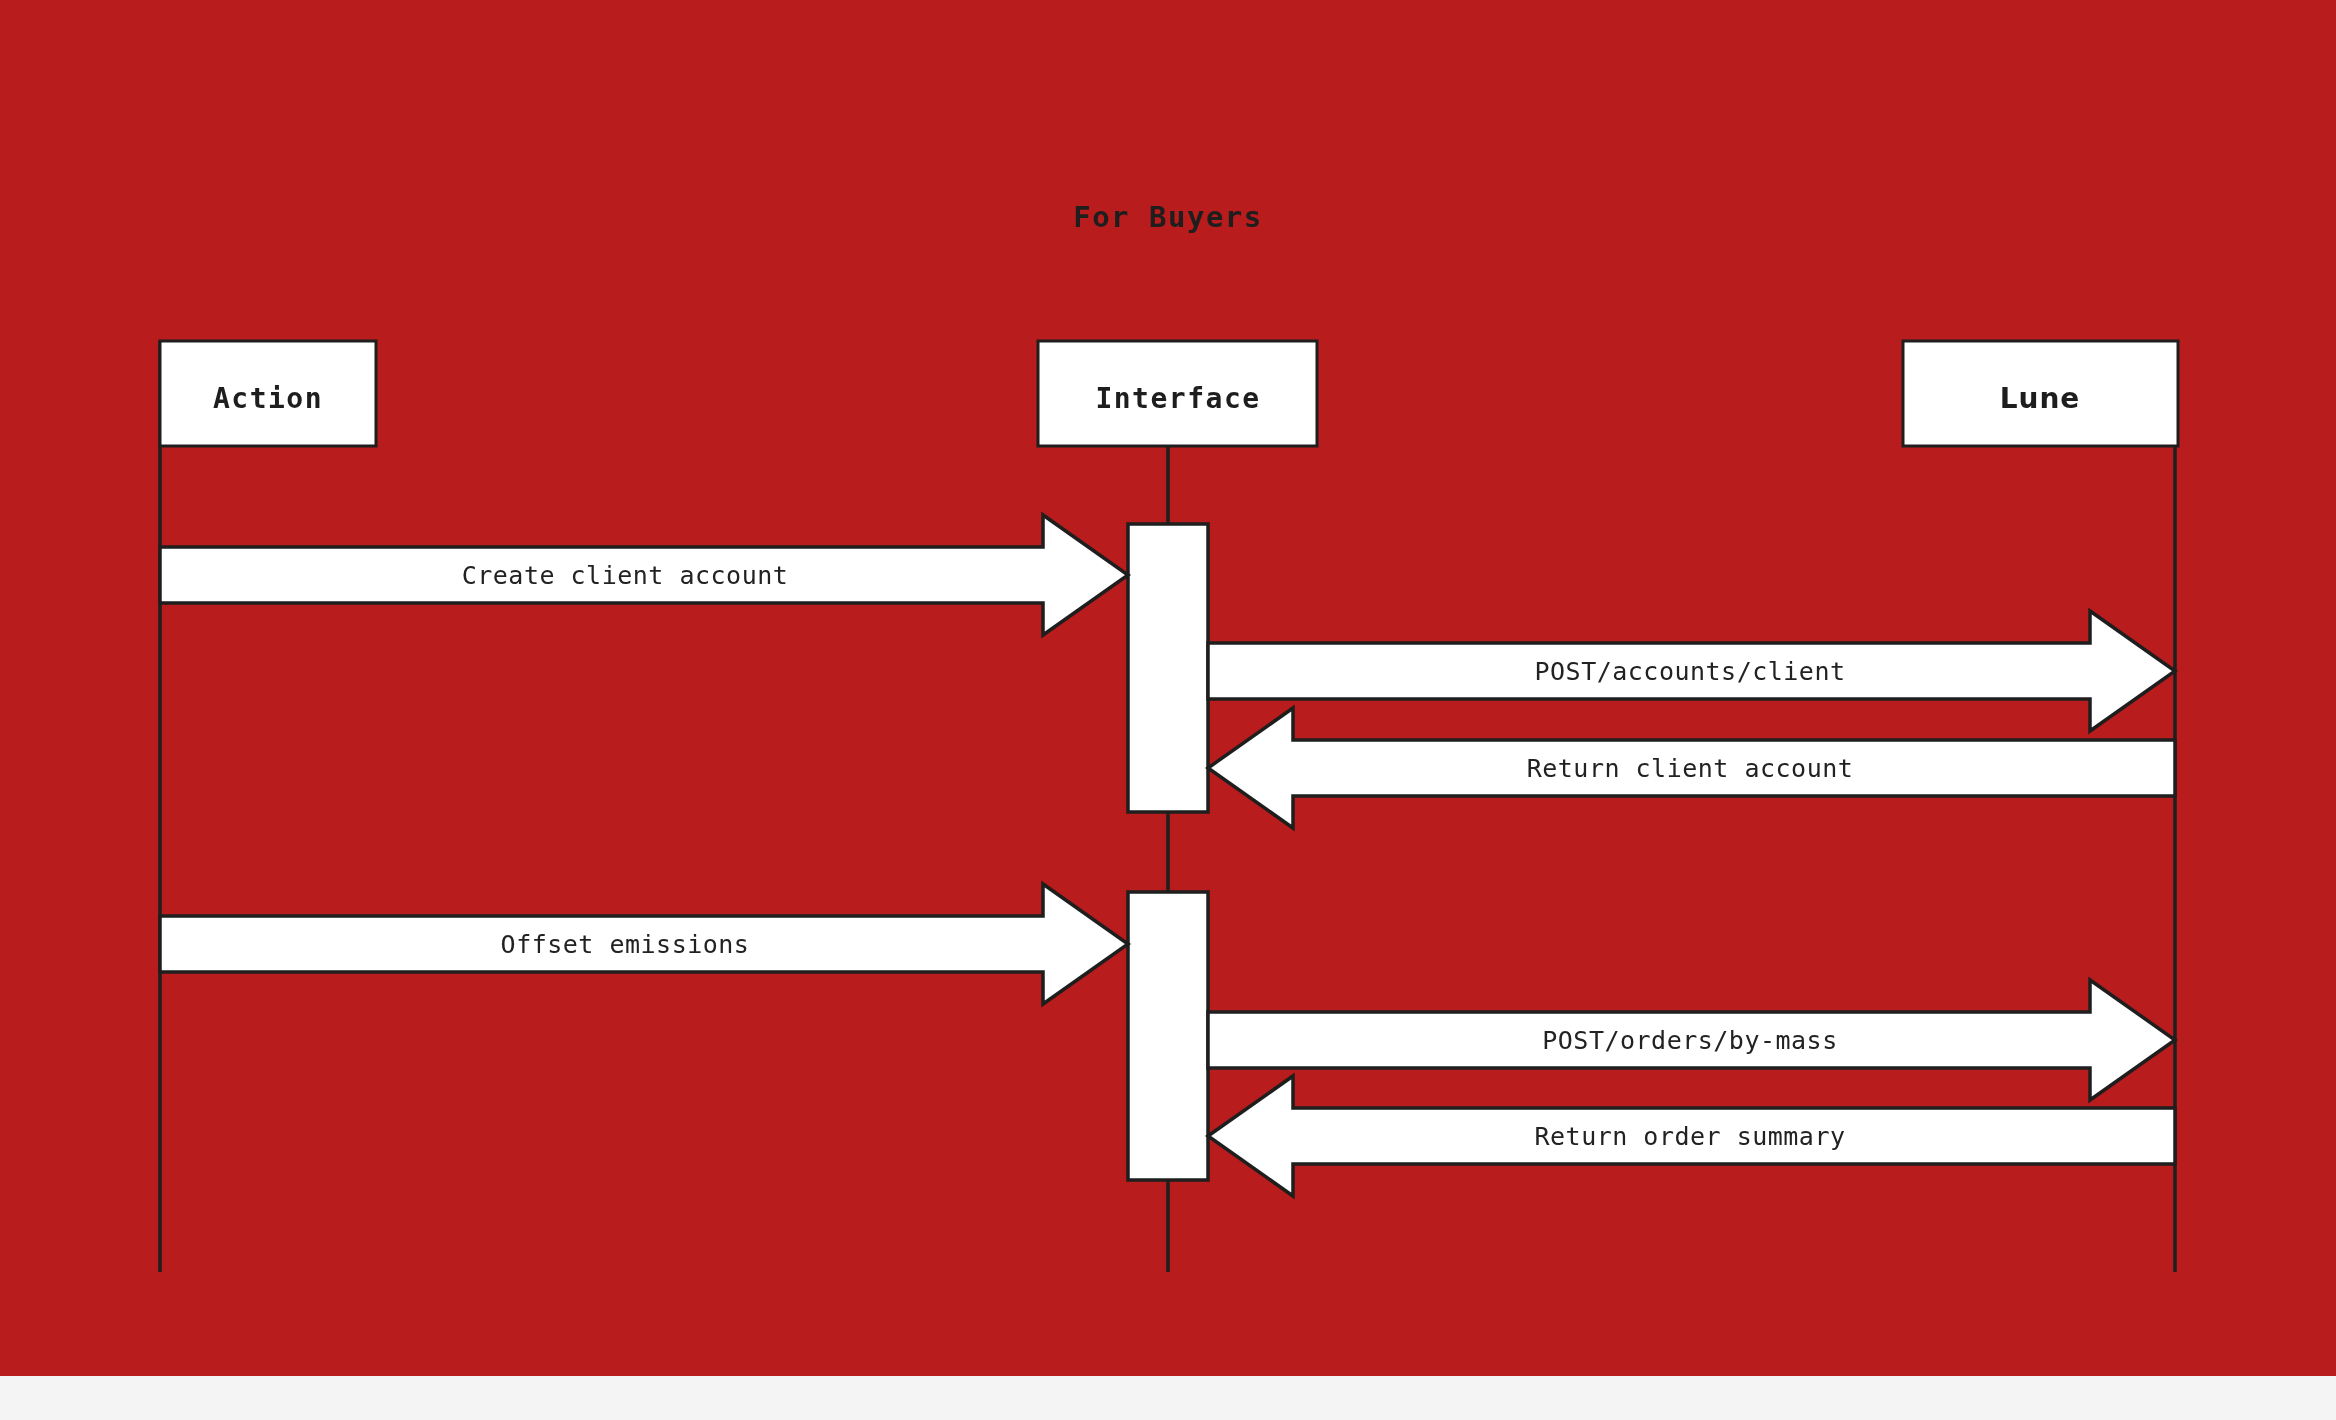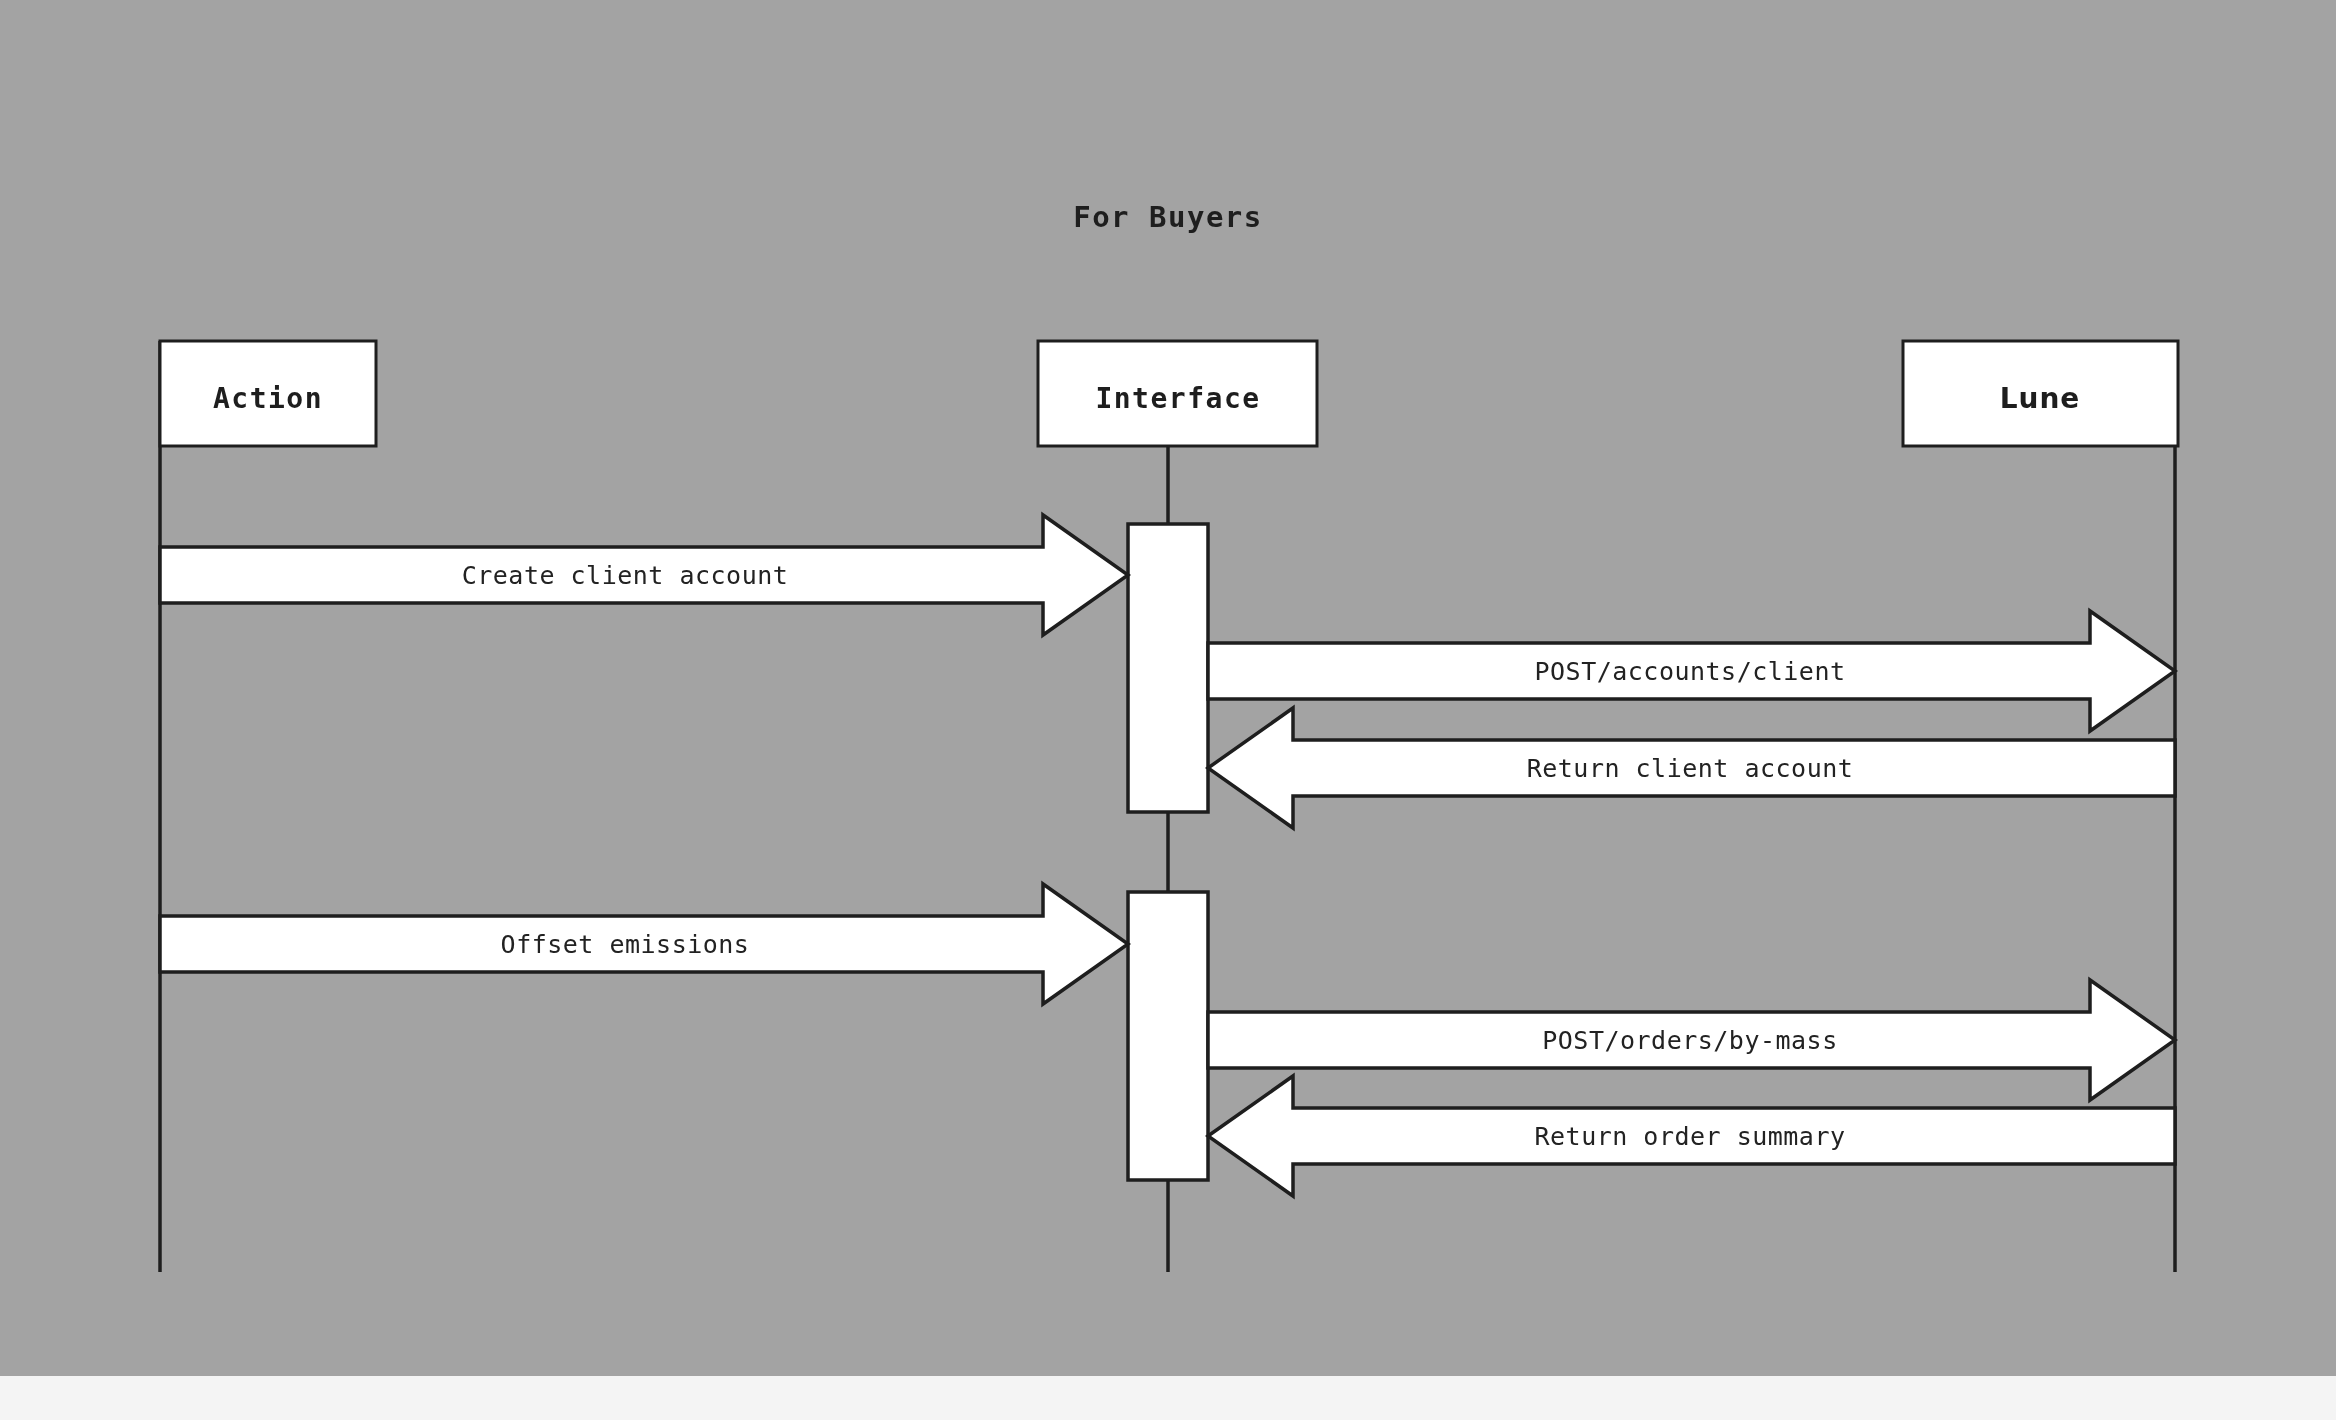--- a/index.html
+++ b/index.html
@@ -4,21 +4,21 @@
 <style>
   html, body {
     margin: 0;
     padding: 0;
     background: #f4f4f4;
   }
   #canvas {
     position: relative;
     width: 2336px;
     height: 1376px;
-    background: #a3a3a3;
+    background: #b91c1c;
     overflow: hidden;
     font-family: "DejaVu Sans Mono", monospace;
   }
   #diagram-svg {
     position: absolute;
     left: 0;
     top: 0;
     width: 2336px;
     height: 1420px;
   }

